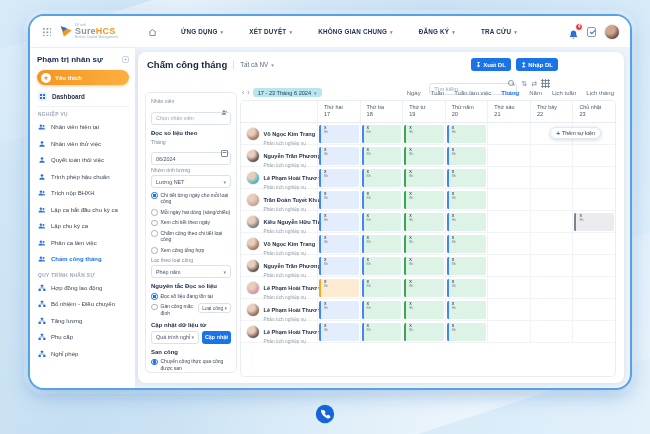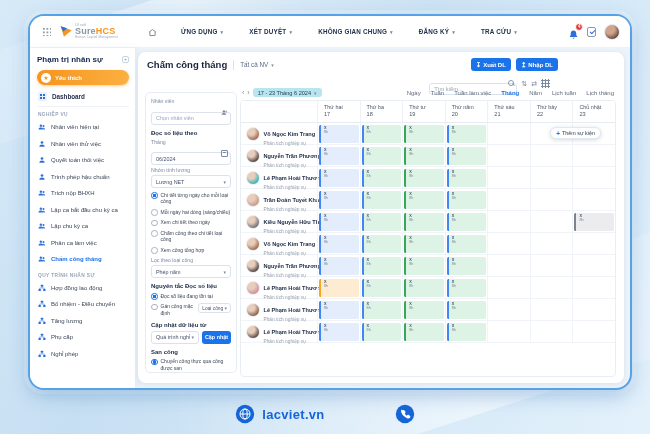--- a/index.html
+++ b/index.html
@@ -897,28 +897,17 @@
           <span>Thêm sự kiện</span>
         </div>
       </div>
     </main>
   </div>
 
   <div class="footer">
     <div class="f-item">
       <svg viewBox="0 0 24 24">
         <circle cx="12" cy="12" r="11" fill="#1565d8"></circle>
-        <g stroke="#fff" stroke-width="1.2" fill="none">
-            <circle cx="12" cy="12" r="6"></circle>
-            <ellipse cx="12" cy="12" rx="2.6" ry="6"></ellipse>
-            <path d="M6 12h12"></path>
-          </g>
-      </svg>
-      <span class="f-txt">lacviet.vn</span>
-    </div>
-    <div class="f-item">
-      <svg viewBox="0 0 24 24">
-        <circle cx="12" cy="12" r="11" fill="#1565d8"></circle>
         <path d="M8.2 6.8c.7-.7 1.8-.6 2.4.2l.9 1.2c.5.6.4 1.5-.2 2l-.5.5c.5 1 1.5 2 2.5 2.5l.5-.5c.5-.6 1.4-.7 2-.2l1.2.9c.8.6.9 1.7.2 2.4-.8.8-2 1.1-3 .7-1.7-.7-3.4-1.8-4.8-3.2S7.3 10.4 6.6 8.7c-.4-1-.1-2.2.7-3z" fill="#fff" transform="translate(0.8,0.8)"></path>
       </svg>
     </div>
   </div>
 </div>
 
 </body></html>

